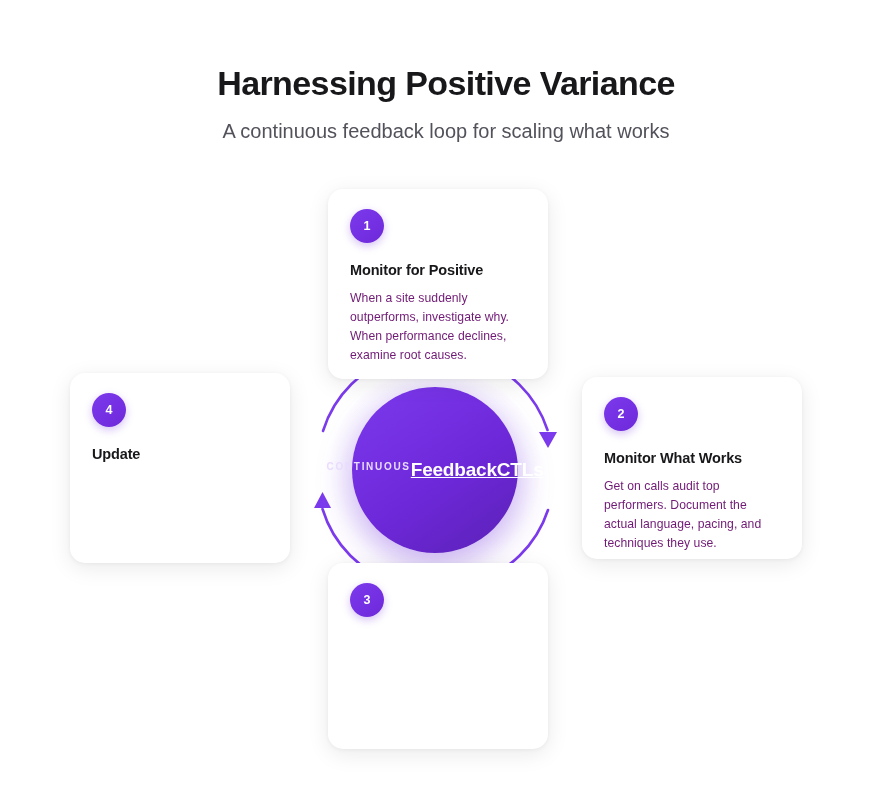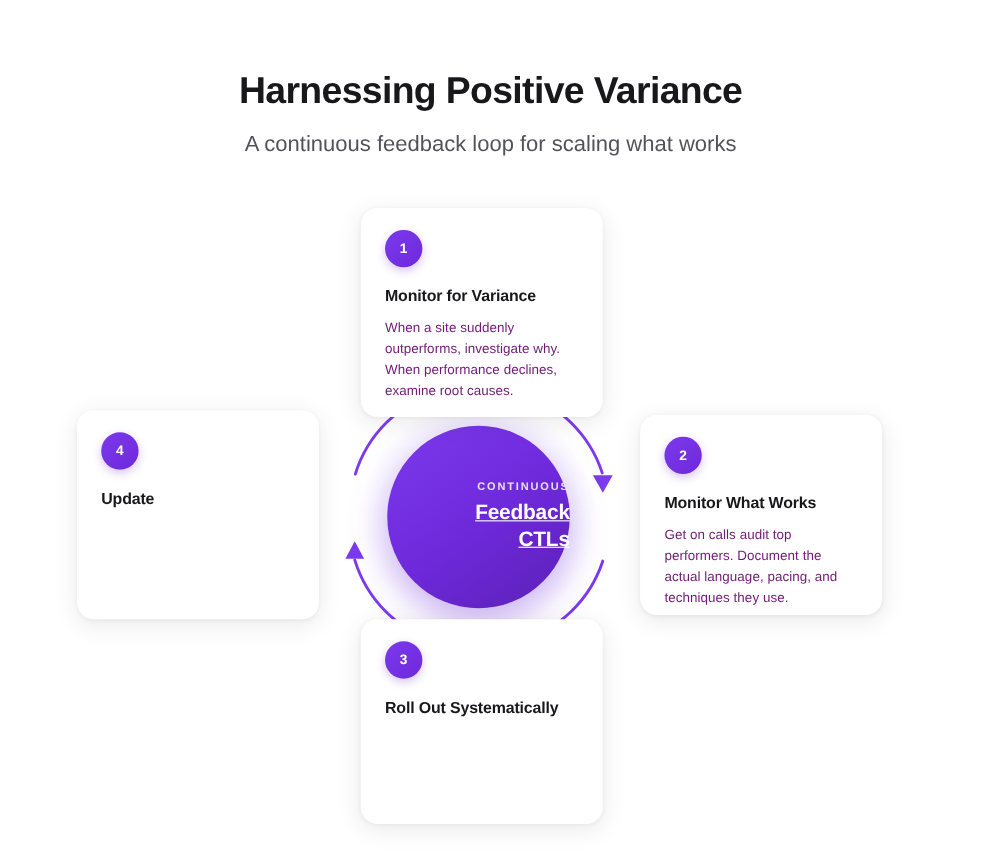--- a/index.html
+++ b/index.html
@@ -83,22 +83,22 @@
   .hub {
     position: absolute;
     left: 352px;
     top: 387px;
     width: 166px;
     height: 166px;
     border-radius: 50%;
     background: linear-gradient(145deg, #7c3aed 0%, #6d28d9 55%, #5b21b6 100%);
     box-shadow: 0 12px 34px rgba(109,40,217,0.34);
     display: flex;
-    flex-direction: column;
-    align-items: flex-end;
+    flex-direction: row;
+    align-items: center;
     justify-content: center;
     z-index: 3;
   }
   .hub-eyebrow {
     font-size: 10px;
     font-weight: bold;
     letter-spacing: 1.7px;
     color: #e9dcfd;
     text-transform: uppercase;
     margin-bottom: 7px;
@@ -196,37 +196,36 @@
     <div class="hub">
       <div class="hub-eyebrow">CONTINUOUS</div>
       <div class="hub-line">Feedback</div>
       <div class="hub-line">CTLs</div>
     </div>
 
     <div class="card card-top">
       <div class="badge">
         <span>1</span>
       </div>
-      <div class="card-title">Monitor for Variance</div>
+      <div class="card-title">Monitor for Positive</div>
       <div class="card-body">When a site suddenly outperforms, investigate why. When performance declines, examine root causes.</div>
     </div>
 
     <div class="card card-right">
       <div class="badge">
         <span>2</span>
       </div>
       <div class="card-title">Monitor What Works</div>
       <div class="card-body">Get on calls audit top performers. Document the actual language, pacing, and techniques they use.</div>
     </div>
 
     <div class="card card-bottom">
       <div class="badge">
         <span>3</span>
       </div>
-      <div class="card-title">Roll Out Systematically</div>
     </div>
 
     <div class="card card-left">
       <div class="badge">
         <span>4</span>
       </div>
       <div class="card-title">Update</div>
     </div>
 
   </div>

